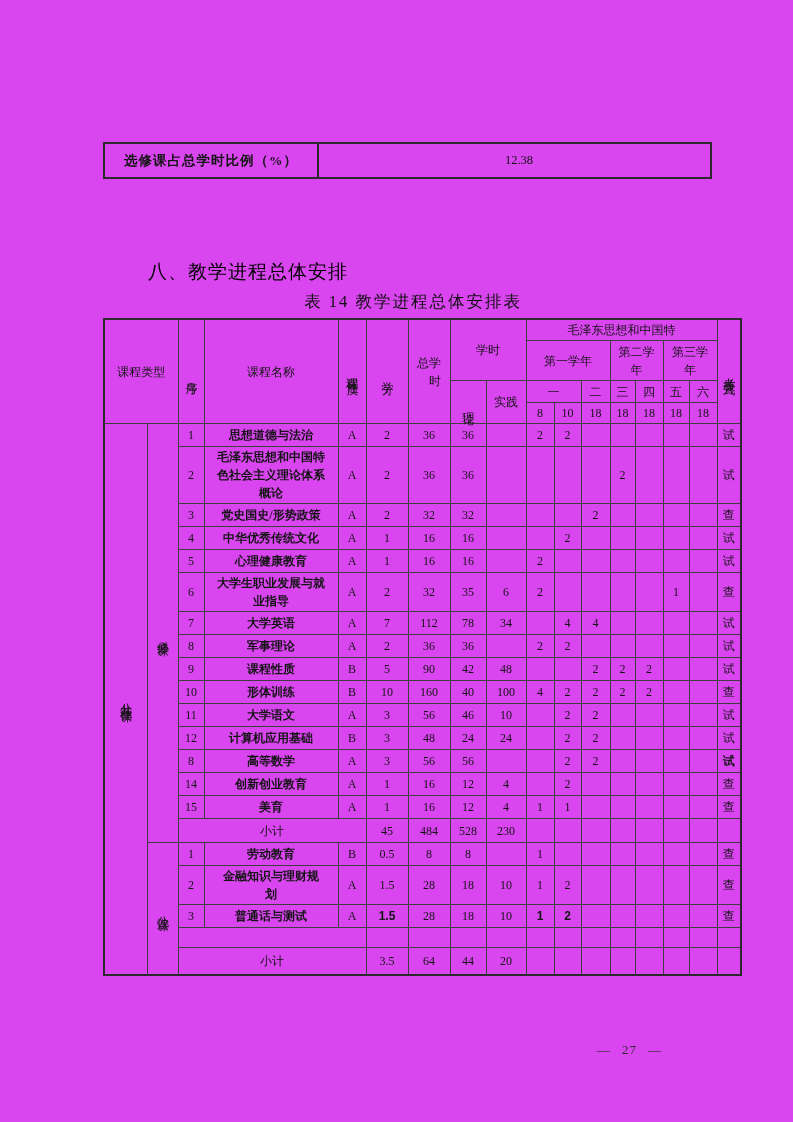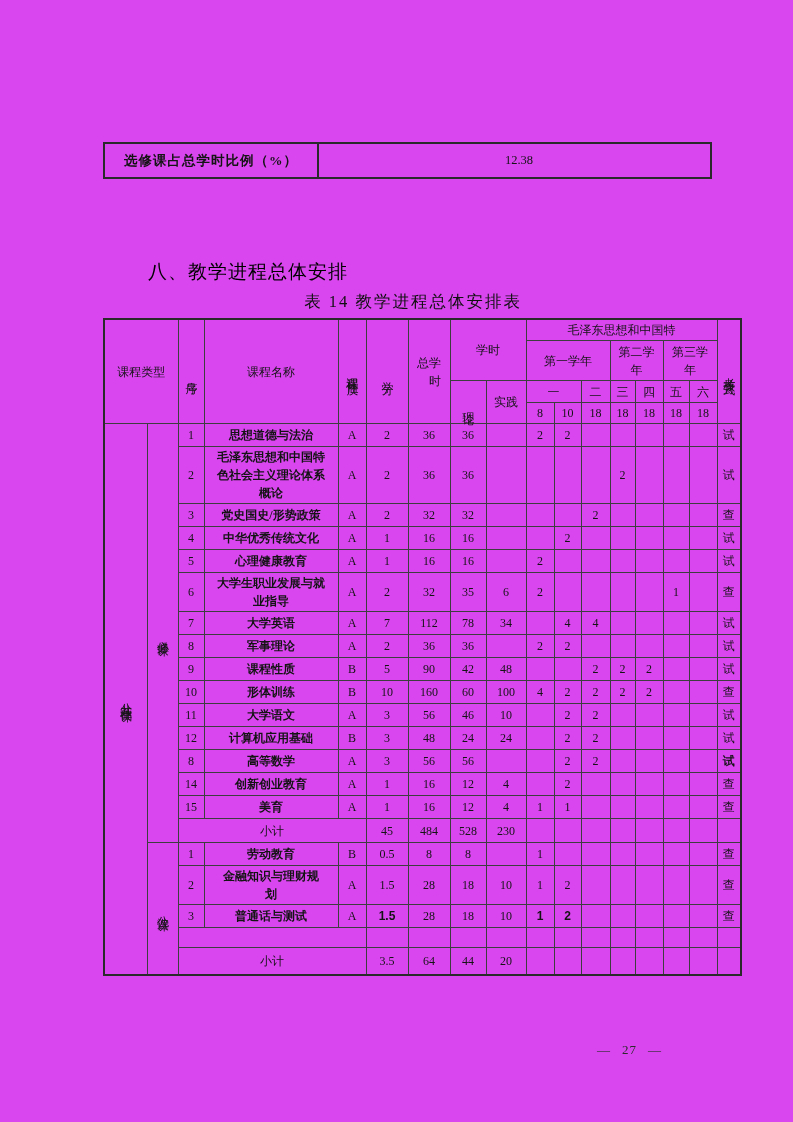--- a/index.html
+++ b/index.html
@@ -275,21 +275,21 @@
           <td></td>
           <td></td>
           <td>试</td>
         </tr>
         <tr class="course">
           <td>10</td>
           <td class="name">形体训练</td>
           <td>B</td>
           <td>10</td>
           <td>160</td>
-          <td>60</td>
+          <td>40</td>
           <td>100</td>
           <td>4</td>
           <td>2</td>
           <td>2</td>
           <td>2</td>
           <td>2</td>
           <td></td>
           <td></td>
           <td>查</td>
         </tr>

